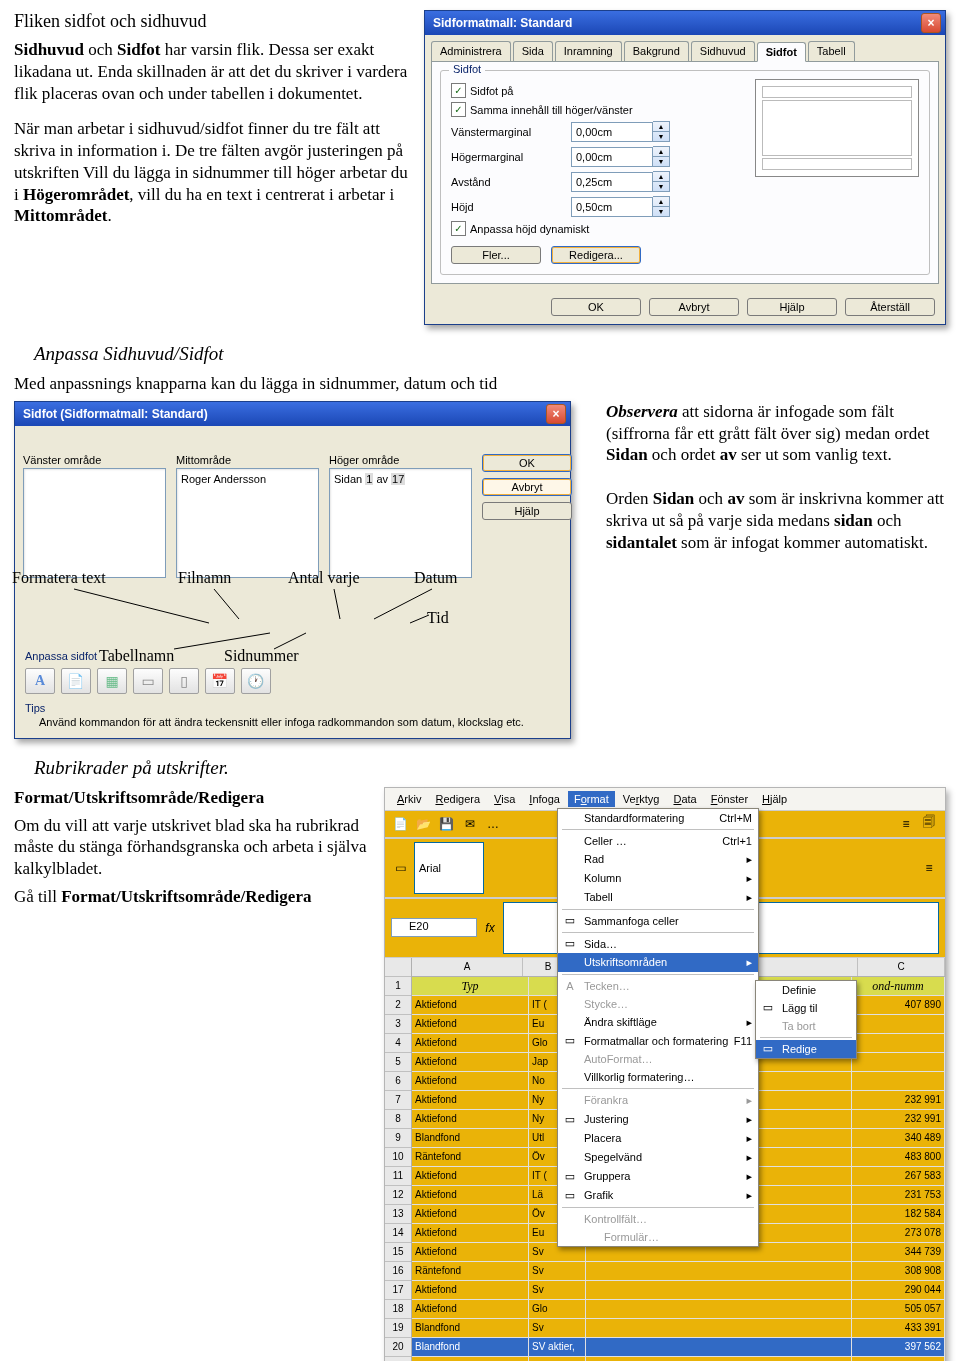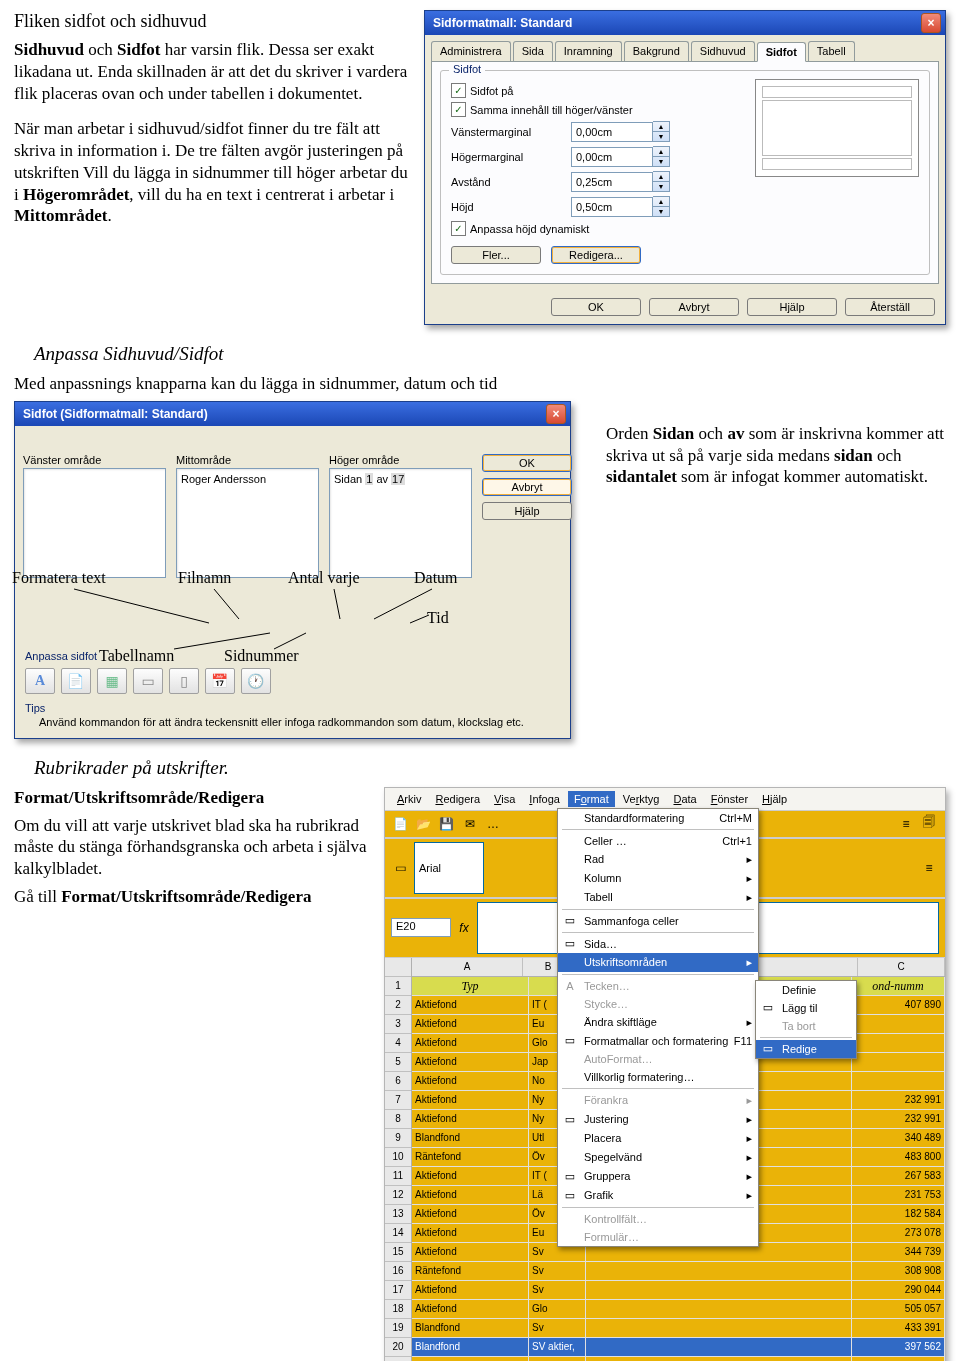--- a/index.html
+++ b/index.html
@@ -42,21 +42,21 @@
   .callout-lbl { font-family: Georgia, serif; font-size:16px; white-space:nowrap; }
 
   
   .calc { border:1px solid #b5b5b5; background:#eab308; font-family: Tahoma, Arial, sans-serif; font-size:11px; box-shadow:3px 4px 6px rgba(0,0,0,.3); }
   .menubar { display:flex; gap:2px; padding:3px 6px; background:#f5f4f0; }
   .menubar span { padding:2px 6px; }
   .menubar span.open { background:#316ac5; color:#fff; }
   .toolbar { display:flex; gap:3px; padding:3px 6px; align-items:center; border-top:1px solid #ccc; border-bottom:1px solid #ccc; }
   .tb-ico { width:18px; height:18px; border:1px solid transparent; display:inline-flex; align-items:center; justify-content:center; font-size:12px; }
   .fontbox { border:1px solid #0369a1; background:#fff; padding:17px 4px; min-width:60px; height:16px; display:inline-flex; align-items:center;}
-  .namebox { border:1px solid #7f9db9; background:#fff; padding:1px 4px; width:50px; height:15px; }
+  .namebox { border:1px solid #7f9db9; background:#fff; padding:1px 17px; width:50px; height:15px; }
   .sheet { display:flex; }
   .rowhdrs { width:26px; background:#e8e8e8; border-right:1px solid #b0b0b0; }
   .rowhdrs div { height:18px; border-bottom:1px solid #c0c0c0; text-align:center; font-size:10px; line-height:18px; }
   .colhdrs { display:flex; background:#e8e8e8; height:18px; border-bottom:1px solid #b0b0b0; }
   .colhdrs div { border-right:1px solid #c0c0c0; text-align:center; font-size:10px; line-height:18px; }
   .datarow { display:flex; height:18px; border-bottom:1px solid #e0e0e0; font-size:10px; }
   .datarow div { border-right:1px solid #e0e0e0; padding:0 3px; line-height:18px; overflow:hidden; }
   .datarow.header div { background:#d8dc4e; font-style:italic; font-family: Georgia, serif; font-size:12px; text-align:center; }
   .datarow.sel div { background:#316ac5; color:#fff; }
   .menu-dd { position:absolute; background:#fff; border:1px solid #8a867a; box-shadow:2px 3px 5px rgba(0,0,0,.4); font-size:11px; min-width:200px; }
@@ -241,20 +241,23 @@
         <line x1="320" y1="188" x2="326" y2="218"></line>
         <line x1="418" y1="188" x2="360" y2="218"></line>
         <line x1="415" y1="214" x2="396" y2="222"></line>
         <line x1="160" y1="248" x2="256" y2="232"></line>
         <line x1="260" y1="248" x2="292" y2="232"></line>
       </g>
     </svg>
   </div>
 
   <div class="col" style="max-width:350px;">
+    <p>
+      <span class="b i">Observera</span><span> att sidorna är infogade som fält (siffrorna får ett grått fält över sig) medan ordet </span><span class="b">Sidan</span><span> och ordet </span><span class="b">av</span><span> ser ut som vanlig text.</span>
+    </p>
     <p style="margin-top:22px;">
       <span>Orden </span><span class="b">Sidan</span><span> och </span><span class="b">av</span><span> som är inskrivna kommer att skriva ut så på varje sida medans </span><span class="b">sidan</span><span> och </span><span class="b">sidantalet</span><span> som är infogat kommer automatiskt.</span>
     </p>
   </div>
 </div>
 
 <h3 style="margin-left:20px;">Rubrikrader på utskrifter.</h3>
 
 <div class="row">
   <div class="col" style="max-width:360px;">
@@ -553,21 +556,21 @@
         <div class="mi">
           <span class="mico">▭</span>
           <span>Grafik</span>
           <span>▸</span>
         </div>
         <div class="sep"></div>
         <div class="mi" style="color: rgb(153, 153, 153);">
           <span>Kontrollfält…</span>
           <span></span>
         </div>
-        <div class="mi" style="color: rgb(153, 153, 153);">
+        <div class="mi" style="color: rgb(153, 153, 153); margin-left: 20px;">
           <span>Formulär…</span>
           <span></span>
         </div>
       </div>
 
     <div class="menu-dd submenu" style="left:370px; top:192px;" id="submenu">
         <div class="mi">
           <span>Definie</span>
           <span></span>
         </div>

